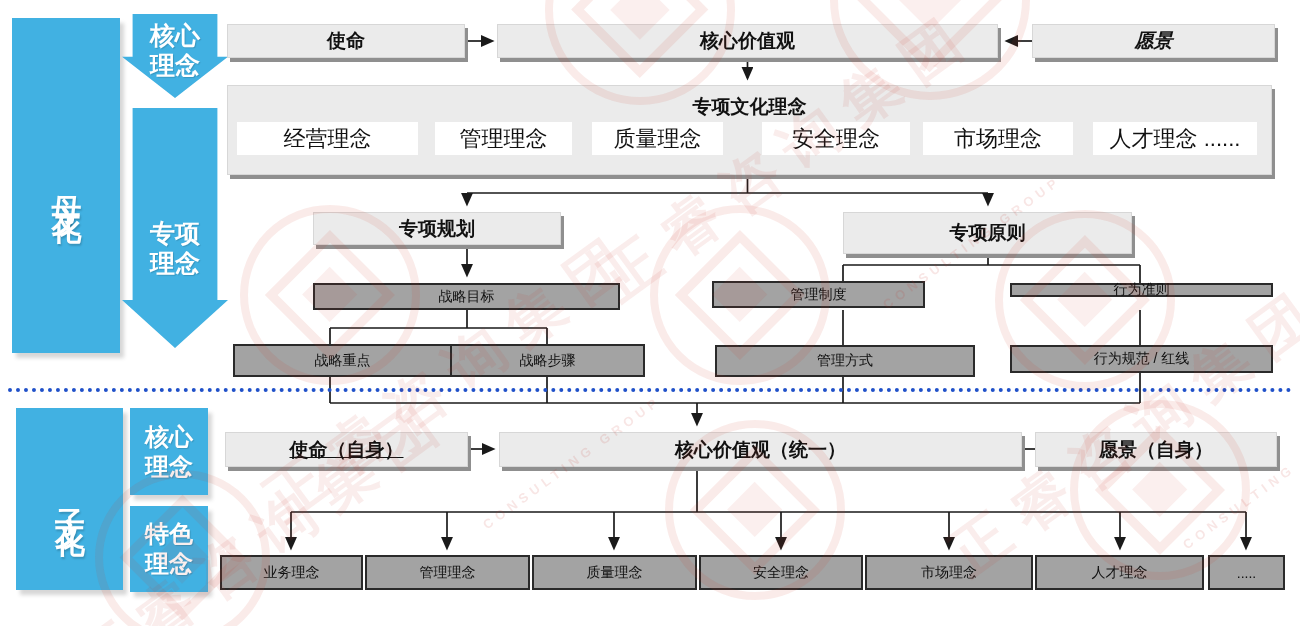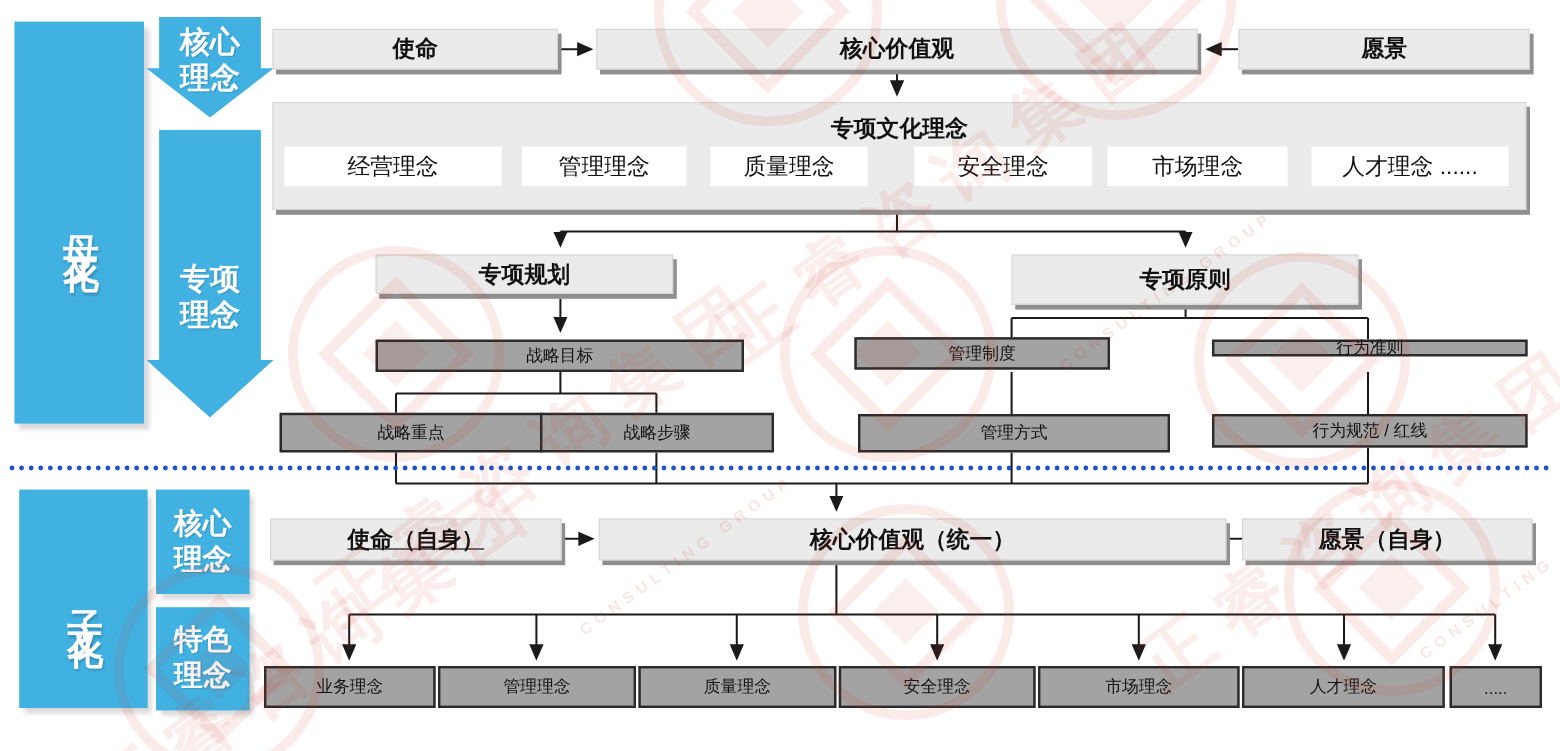--- a/index.html
+++ b/index.html
@@ -21,21 +21,21 @@
   .arrow-spec{clip-path:polygon(10% 0,90% 0,90% 80%,100% 80%,50% 100%,0 80%,10% 80%);}
   .bluetag{display:flex;align-items:center;justify-content:center;text-align:center;
            font-size:24px;line-height:1.25;word-break:break-all;padding:0 12px;}
   .bluetag .lbl{width:56px;text-shadow:1px 1px 1px rgba(0,0,0,0.15);}
 
   
   .gbox{background:#EBEBEB;box-shadow:3px 4px 0 #8F8F8F;border:1px solid #d7d7d7;
         display:flex;align-items:center;justify-content:center;
         font-weight:bold;font-size:19px;z-index:3;}
   .wplain{background:#fff;display:flex;align-items:center;justify-content:center;
-          font-size:19px;z-index:3;}
+          font-size:22px;z-index:3;}
   .wbord{background:#a3a3a3;border:2px solid #2a2a2a;display:flex;align-items:center;
          justify-content:center;font-size:14px;z-index:3;}
   .container-title{position:absolute;left:0;right:0;top:8px;text-align:center;
          font-weight:bold;font-size:19px;}
 
   .sep{border-top:4px dotted #2051C9;z-index:2;}
 
   svg#wires{position:absolute;left:0;top:0;z-index:2;}
 
   
@@ -106,21 +106,21 @@
   </div>
   <div class="abs blue bluetag" style="left:130px;top:408px;width:78px;height:87px;">
     <div class="lbl">核心理念</div>
   </div>
   <div class="abs blue bluetag" style="left:130px;top:506px;width:78px;height:86px;">
     <div class="lbl">特色理念</div>
   </div>
 
   <div class="abs gbox" style="left:227px;top:24px;width:238px;height:34px;">使命</div>
   <div class="abs gbox" style="left:497px;top:24px;width:501px;height:34px;">核心价值观</div>
-  <div class="abs gbox" style="left:1032px;top:24px;width:243px;height:34px;">愿景</div>
+  <div class="abs gbox" style="left:1032px;top:24px;width:243px;height:34px;font-style:italic;">愿景</div>
 
   <div class="abs gbox" style="left:227px;top:85px;width:1045px;height:90px;align-items:flex-start;">
     <div class="container-title">专项文化理念</div>
   </div>
   <div class="abs wplain" style="left:237px;top:122px;width:181px;height:33px;">经营理念</div>
   <div class="abs wplain" style="left:435px;top:122px;width:137px;height:33px;">管理理念</div>
   <div class="abs wplain" style="left:592px;top:122px;width:131px;height:33px;">质量理念</div>
   <div class="abs wplain" style="left:762px;top:122px;width:148px;height:33px;">安全理念</div>
   <div class="abs wplain" style="left:923px;top:122px;width:150px;height:33px;">市场理念</div>
   <div class="abs wplain" style="left:1093px;top:122px;width:164px;height:33px;">人才理念  ......</div>

